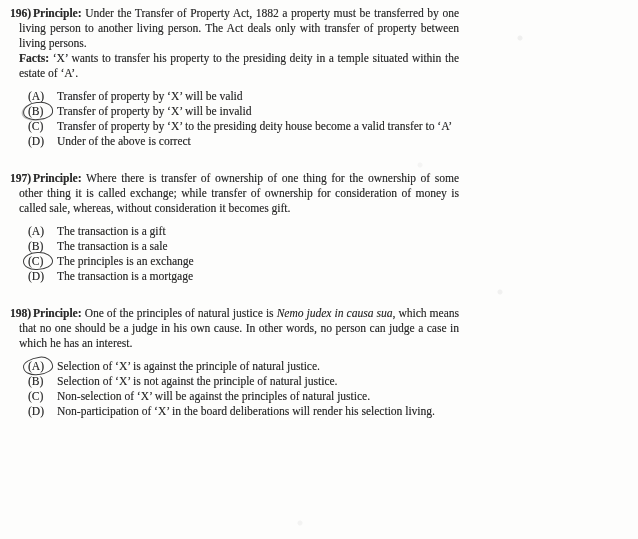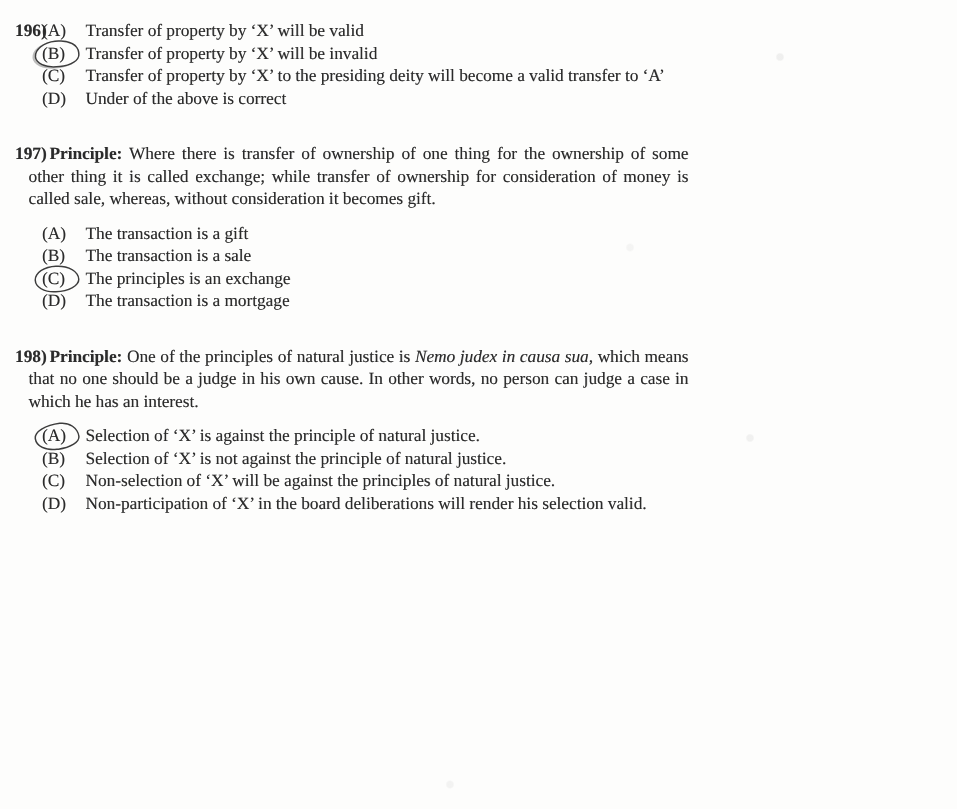--- a/index.html
+++ b/index.html
@@ -52,32 +52,34 @@
   }
   .opt-text { flex: 1; text-align: justify; }
 </style>
 </head>
 <body>
 
 <div class="page">
 
   <div class="question">
     <span class="q-number">196)</span>
+    <p class="para principle"><span class="b">Principle:</span><span> Under the Transfer of Property Act, 1882 a property must be transferred by one living person to another living person. The Act deals only with transfer of property between living persons.</span></p>
+    <p class="para"><span class="b">Facts:</span><span> ‘X’ wants to transfer his property to the presiding deity in a temple situated within the estate of ‘A’.</span></p>
     <div class="options">
       <div class="option">
         <span class="opt-letter"><span>(A)</span></span>
         <span class="opt-text">Transfer of property by ‘X’ will be valid</span>
       </div>
       <div class="option">
         <span class="opt-letter circled"><span class="ring r1"></span><span>(B)</span></span>
         <span class="opt-text">Transfer of property by ‘X’ will be invalid</span>
       </div>
       <div class="option">
         <span class="opt-letter"><span>(C)</span></span>
-        <span class="opt-text">Transfer of property by ‘X’ to the presiding deity will become a valid transfer to ‘A’</span>
+        <span class="opt-text">Transfer of property by ‘X’ to the presiding deity house become a valid transfer to ‘A’</span>
       </div>
       <div class="option">
         <span class="opt-letter"><span>(D)</span></span>
         <span class="opt-text">Under of the above is correct</span>
       </div>
     </div>
   </div>
 
   <div class="question">
     <span class="q-number">197)</span>
@@ -113,18 +115,18 @@
       <div class="option">
         <span class="opt-letter"><span>(B)</span></span>
         <span class="opt-text">Selection of ‘X’ is not against the principle of natural justice.</span>
       </div>
       <div class="option">
         <span class="opt-letter"><span>(C)</span></span>
         <span class="opt-text">Non-selection of ‘X’ will be against the principles of natural justice.</span>
       </div>
       <div class="option">
         <span class="opt-letter"><span>(D)</span></span>
-        <span class="opt-text">Non-participation of ‘X’ in the board deliberations will render his selection valid.</span>
+        <span class="opt-text">Non-participation of ‘X’ in the board deliberations will render his selection living.</span>
       </div>
     </div>
   </div>
 
 </div>
 
 </body></html>

